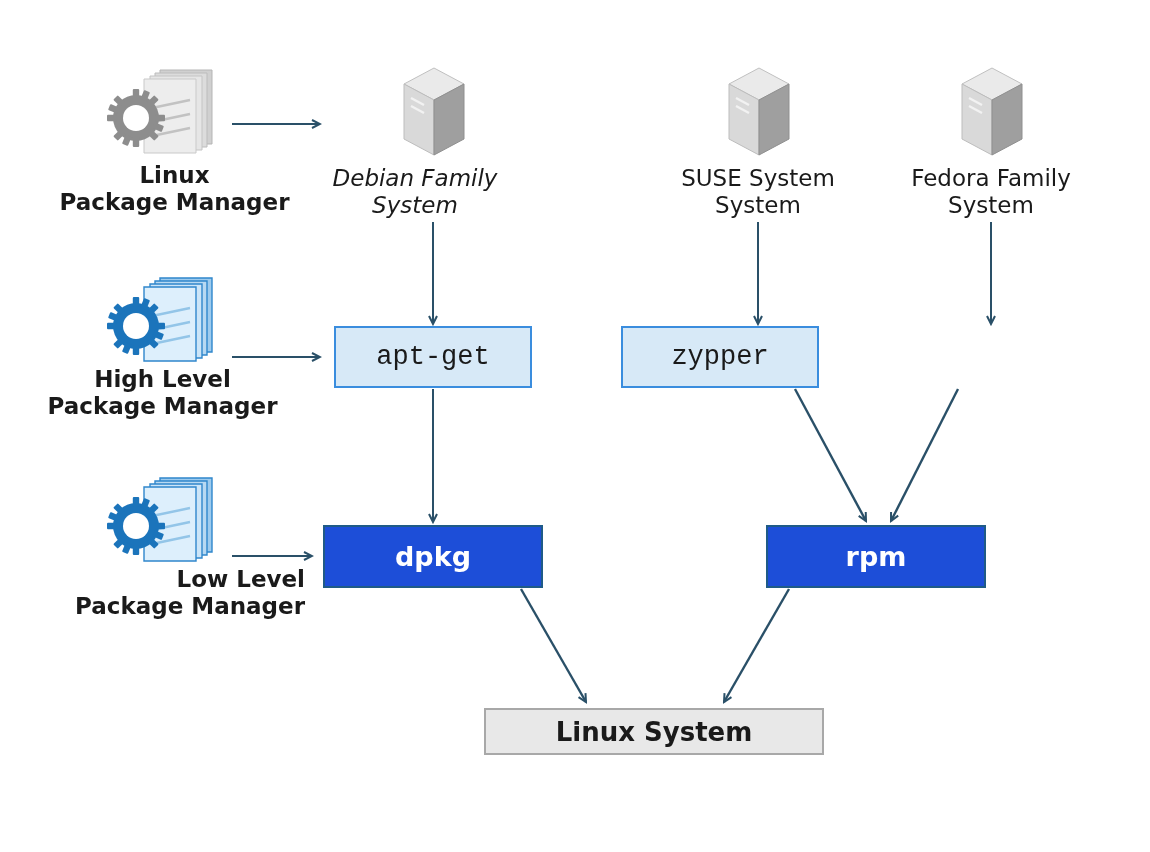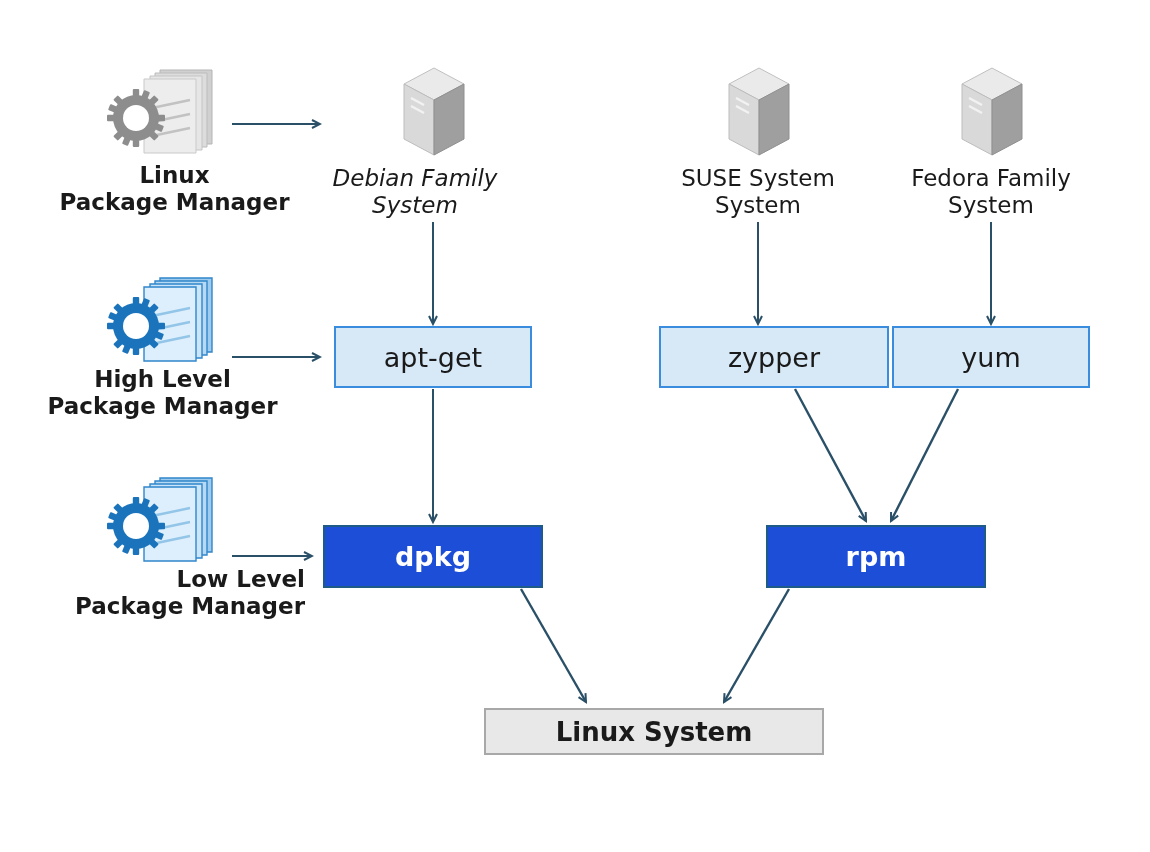--- a/index.html
+++ b/index.html
@@ -32,20 +32,21 @@
     align-items: center;
     justify-content: center;
     text-align: center;
   }
   .box-light {
     background: #d7e9f7;
     border: 2px solid #3a8dde;
     font-size: 27px;
     color: #1a1a1a;
     font-weight: 400;
+    font-family: Liberation Mono, monospace;
   }
   .box-dark {
     background: #1d4ed8;
     border: 2px solid #1f5b87;
     font-size: 27px;
     color: #ffffff;
     font-weight: bold;
   }
   .box-grey {
     background: #e8e8e8;
@@ -251,27 +252,24 @@
   </div>
   <div class="caption server-cap" style="left:876px; top:165px; width:230px;">
     <div>Fedora Family</div>
     <div>System</div>
   </div>
 
   <div class="node box-light" style="left:334px; top:326px; width:198px; height:62px;">
     <span>apt-get</span>
   </div>
 
-  <div class="node box-light" style="left:659px; top:326px; width:230px; height:62px;">
+  <div class="node box-light" style="left:621px; top:326px; width:198px; height:62px;">
     <span>zypper</span>
   </div>
 
-  <div class="node box-light" style="left:892px; top:326px; width:198px; height:62px;">
-    <span>yum</span>
-  </div>
 
   <div class="node box-dark" style="left:323px; top:525px; width:220px; height:63px;">
     <span>dpkg</span>
   </div>
 
   <div class="node box-dark" style="left:766px; top:525px; width:220px; height:63px;">
     <span>rpm</span>
   </div>
 
   <div class="node box-grey" style="left:484px; top:708px; width:340px; height:47px;">

